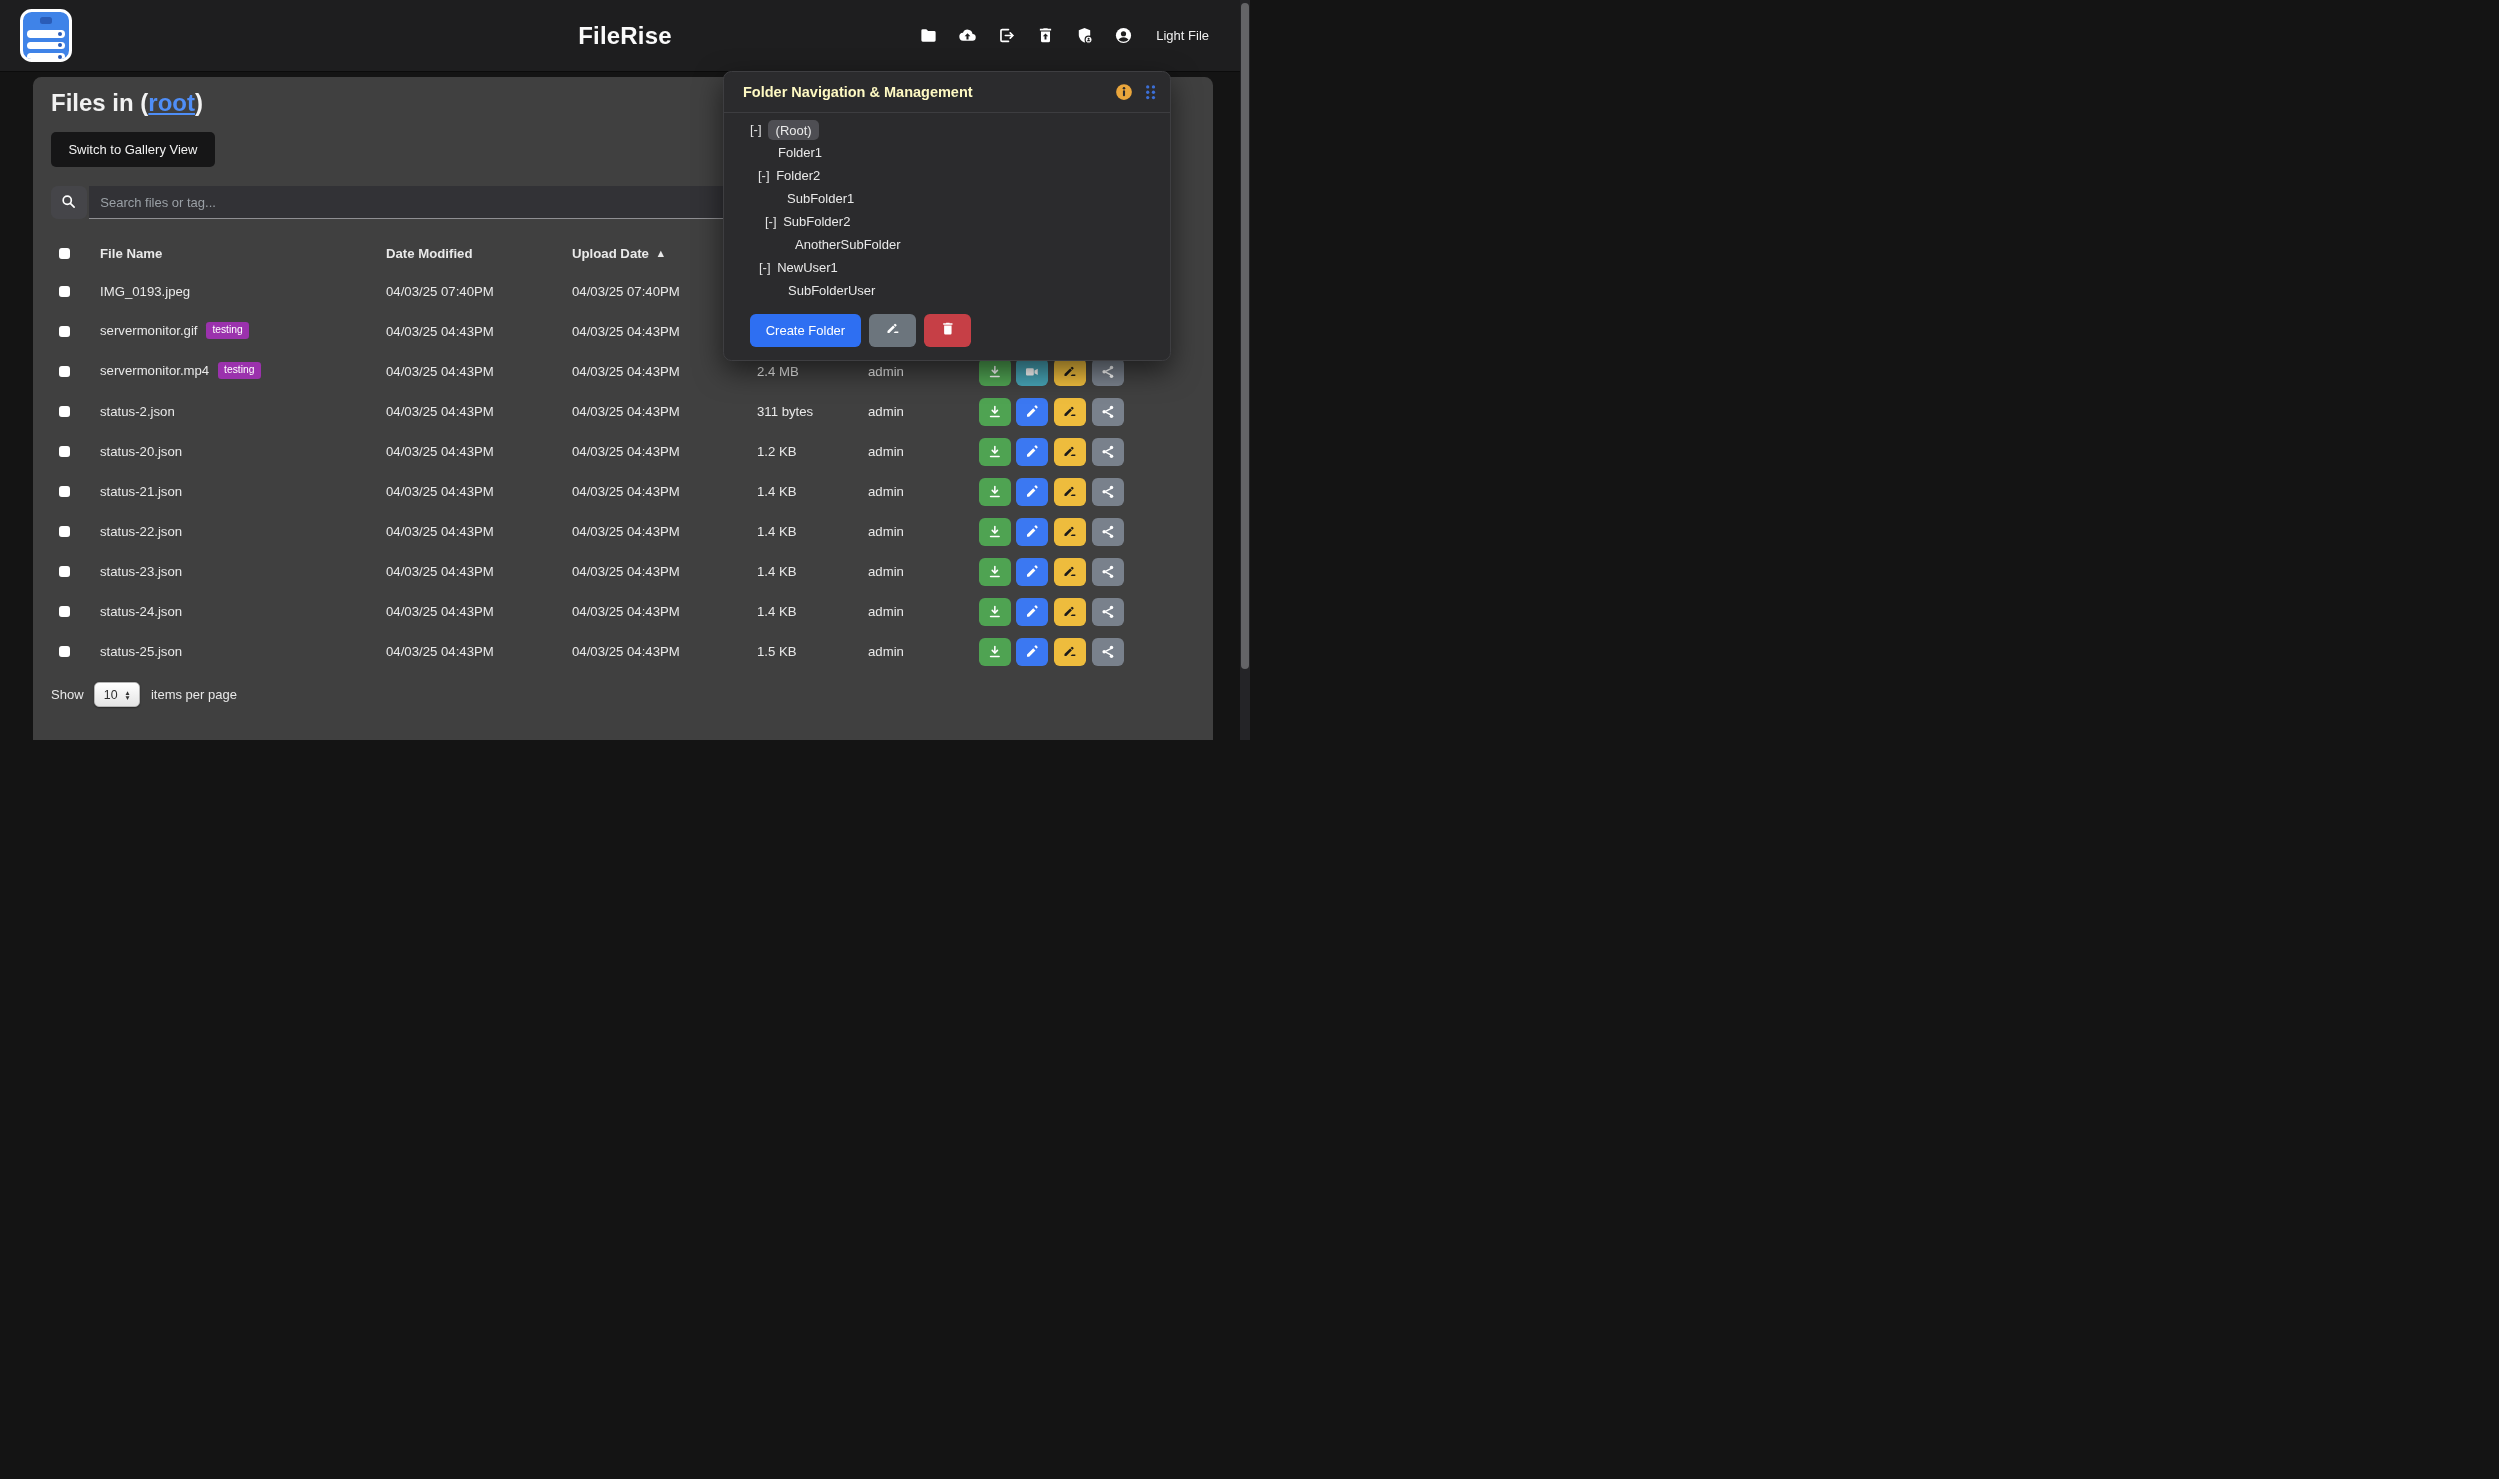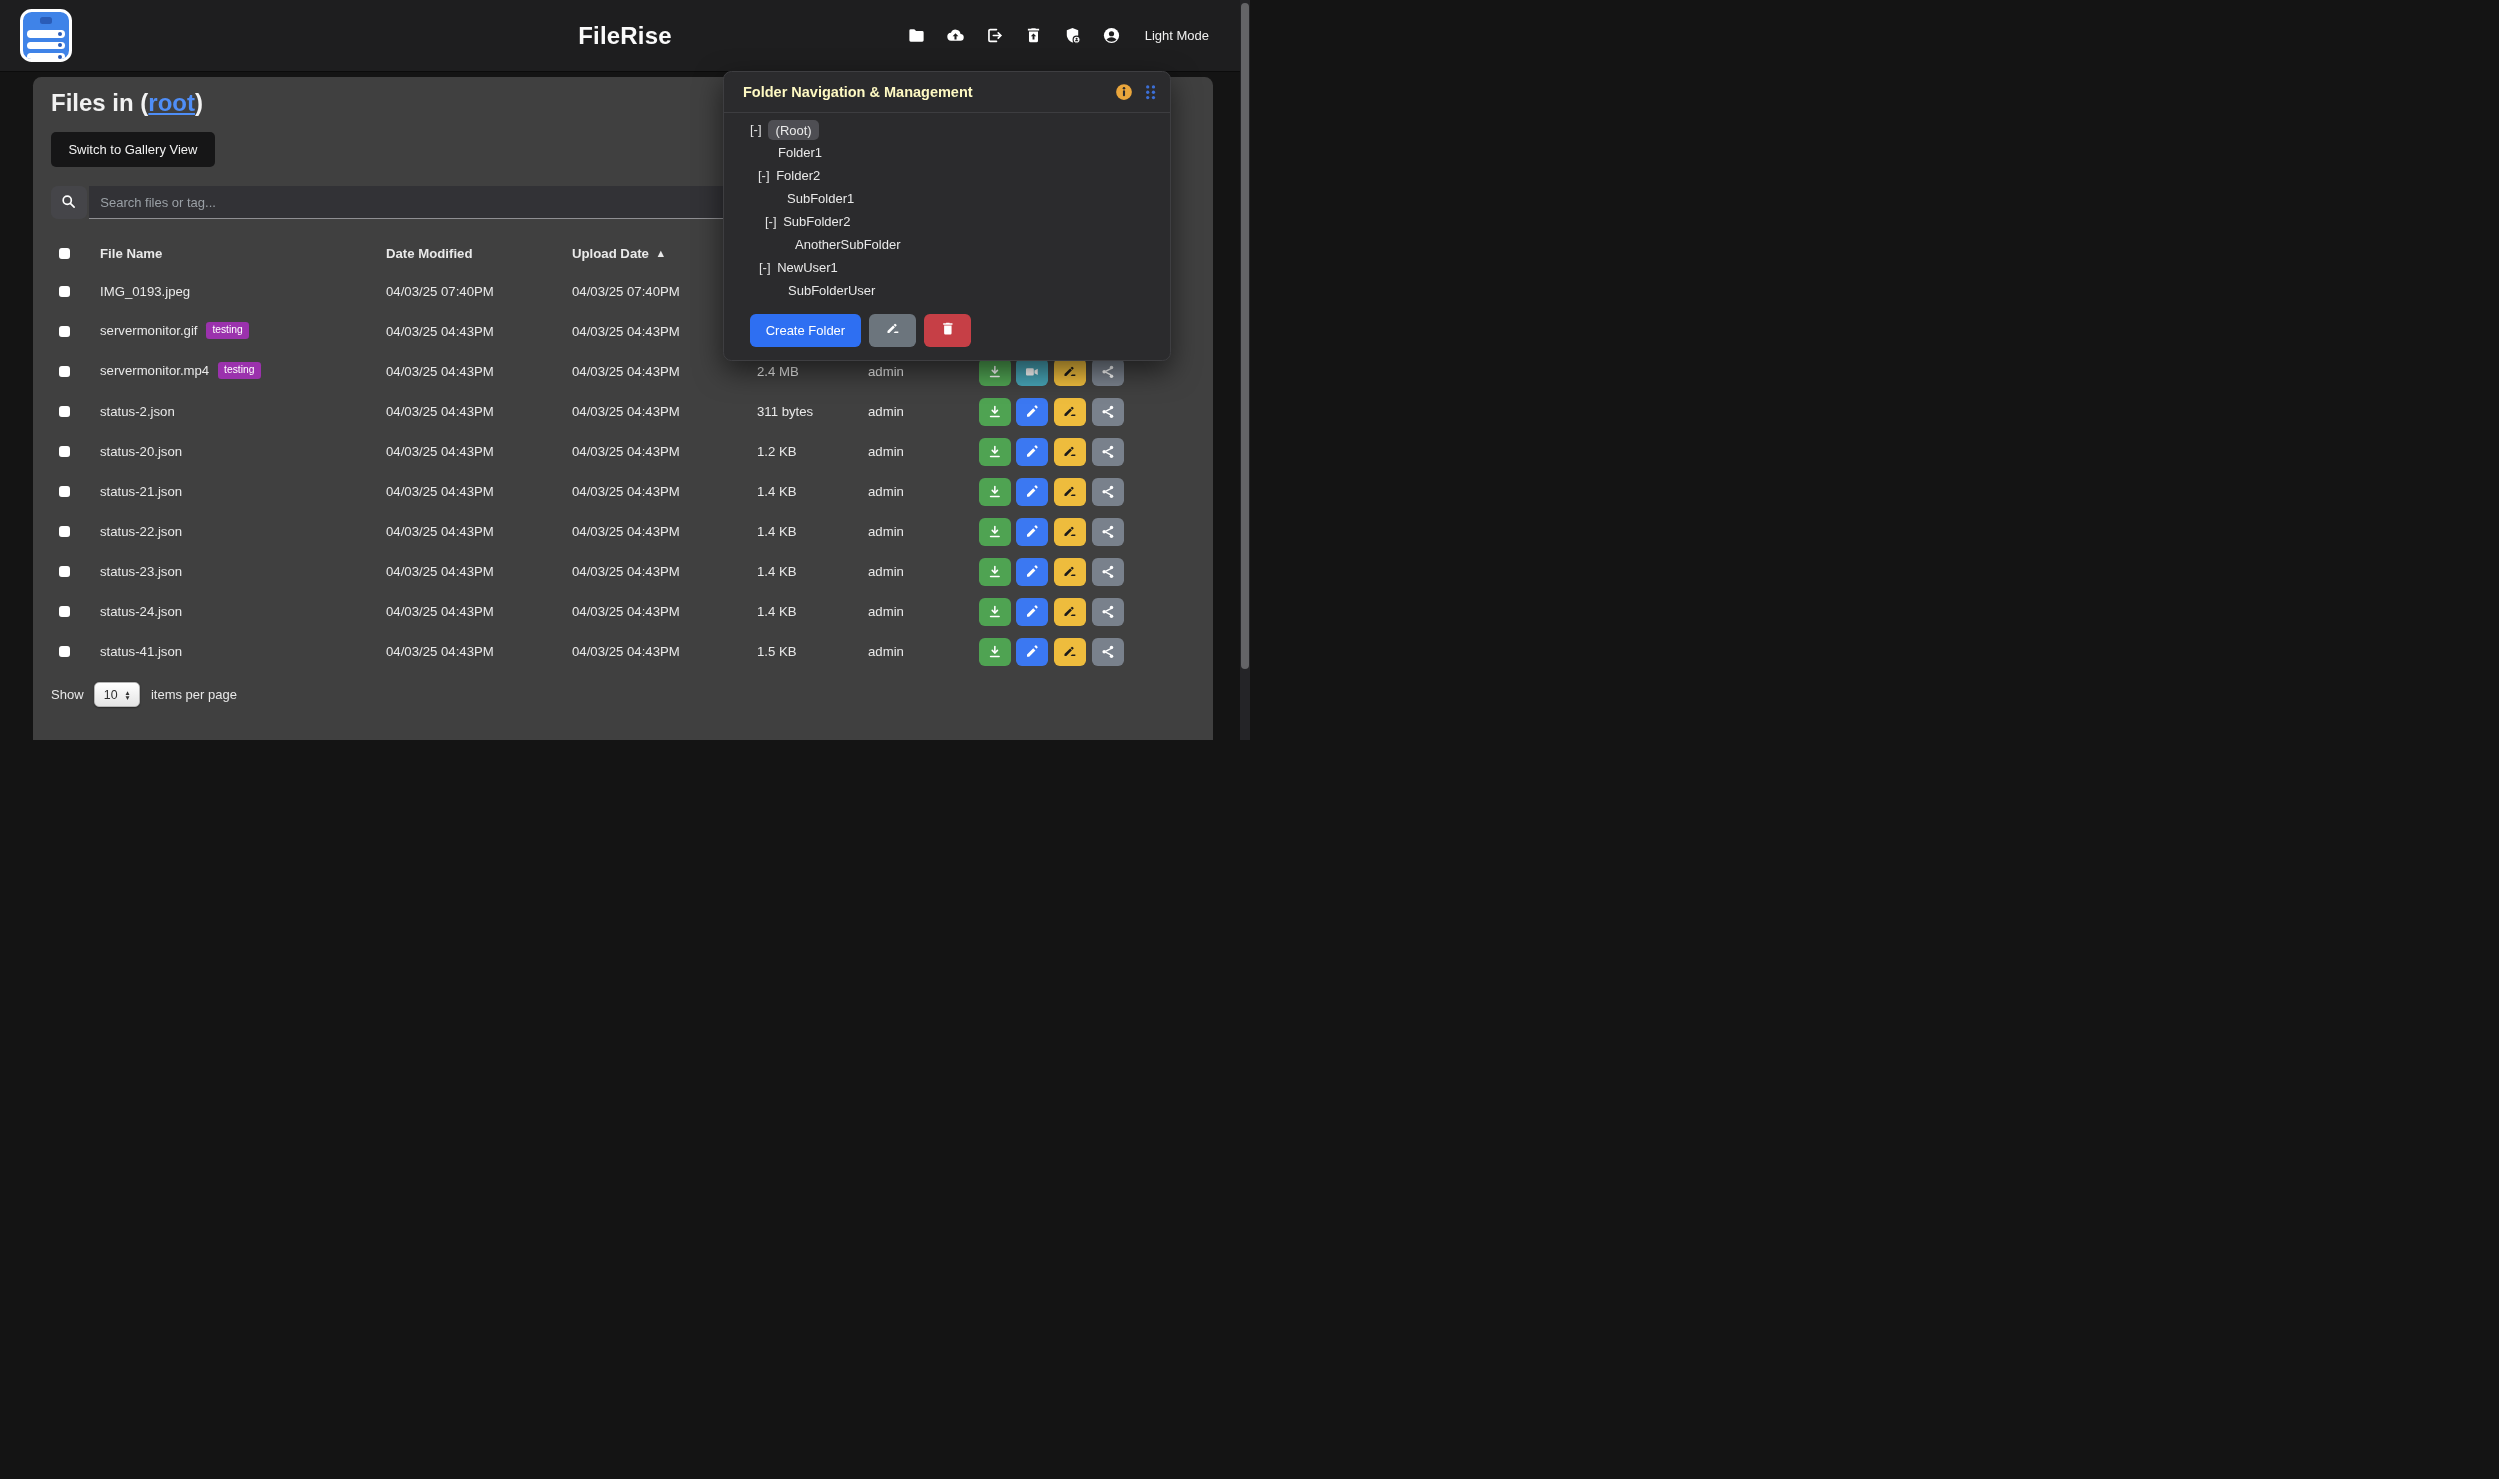--- a/index.html
+++ b/index.html
@@ -174,21 +174,21 @@
           <path fill="#1e1e1f" d="M14.9 19.3c.4-1.2 1.3-1.9 2.3-1.9s1.9.7 2.3 1.9z"></path>
         </svg>
       </span>
       <span class="hicon">
         <svg viewBox="0 0 24 24">
           <circle cx="12" cy="12" r="9.6" fill="currentColor"></circle>
           <circle cx="12" cy="9.8" r="3.3" fill="#1e1e1f"></circle>
           <path fill="#1e1e1f" d="M12 14.1c-2.7 0-5 1.3-6.3 3.3a9.6 9.6 0 0012.6 0c-1.3-2-3.6-3.3-6.3-3.3z"></path>
         </svg>
       </span>
-      <span class="light-mode" style="order:99">Light Mode</span>
+      <span class="light-mode" style="order:99">Light File</span>
   </div>
 </div>
 
 <div class="card">
   <h2 class="files-heading"><span>Files in (</span><a style="color: rgb(79, 142, 247);">root</a><span>)</span></h2>
   <button class="gallery-btn">Switch to Gallery View</button>
   <div class="searchbar">
     <div class="search-iconbox">
         <span><svg viewBox="0 0 24 24" fill="none" stroke="currentColor" stroke-width="2.3" stroke-linecap="round">
             <circle cx="10" cy="10" r="5.6"></circle>
@@ -627,21 +627,21 @@
                   <path d="M7.3 10.9l8.9-4.6 1 1.9-8.9 4.6zM7.3 13.1l8.9 4.6 1-1.9-8.9-4.6z"></path>
                 </svg>
               </span>
             </button>
           </div>
         </div>
         <div class="frow">
           <div class="cell c-check">
             <div class="checkbox"></div>
           </div>
-          <div class="cell"><span>status-41.json</span></div>
+          <div class="cell"><span>status-25.json</span></div>
           <div class="cell">04/03/25 04:43PM</div>
           <div class="cell">04/03/25 04:43PM</div>
           <div class="cell">1.5 KB</div>
           <div class="cell">admin</div>
           <div class="cell actions">
             <button class="abtn" style="background: rgb(79, 163, 82);">
               <span style="display: flex;">
                 <svg viewBox="0 0 24 24" fill="none" stroke="#fff" stroke-width="2.4" stroke-linecap="round" stroke-linejoin="round" style="width: 15.7px; height: 15.7px;">
                   <path d="M12 4v9.4"></path>
                   <path d="M8 9.8l4 4 4-4"></path>

